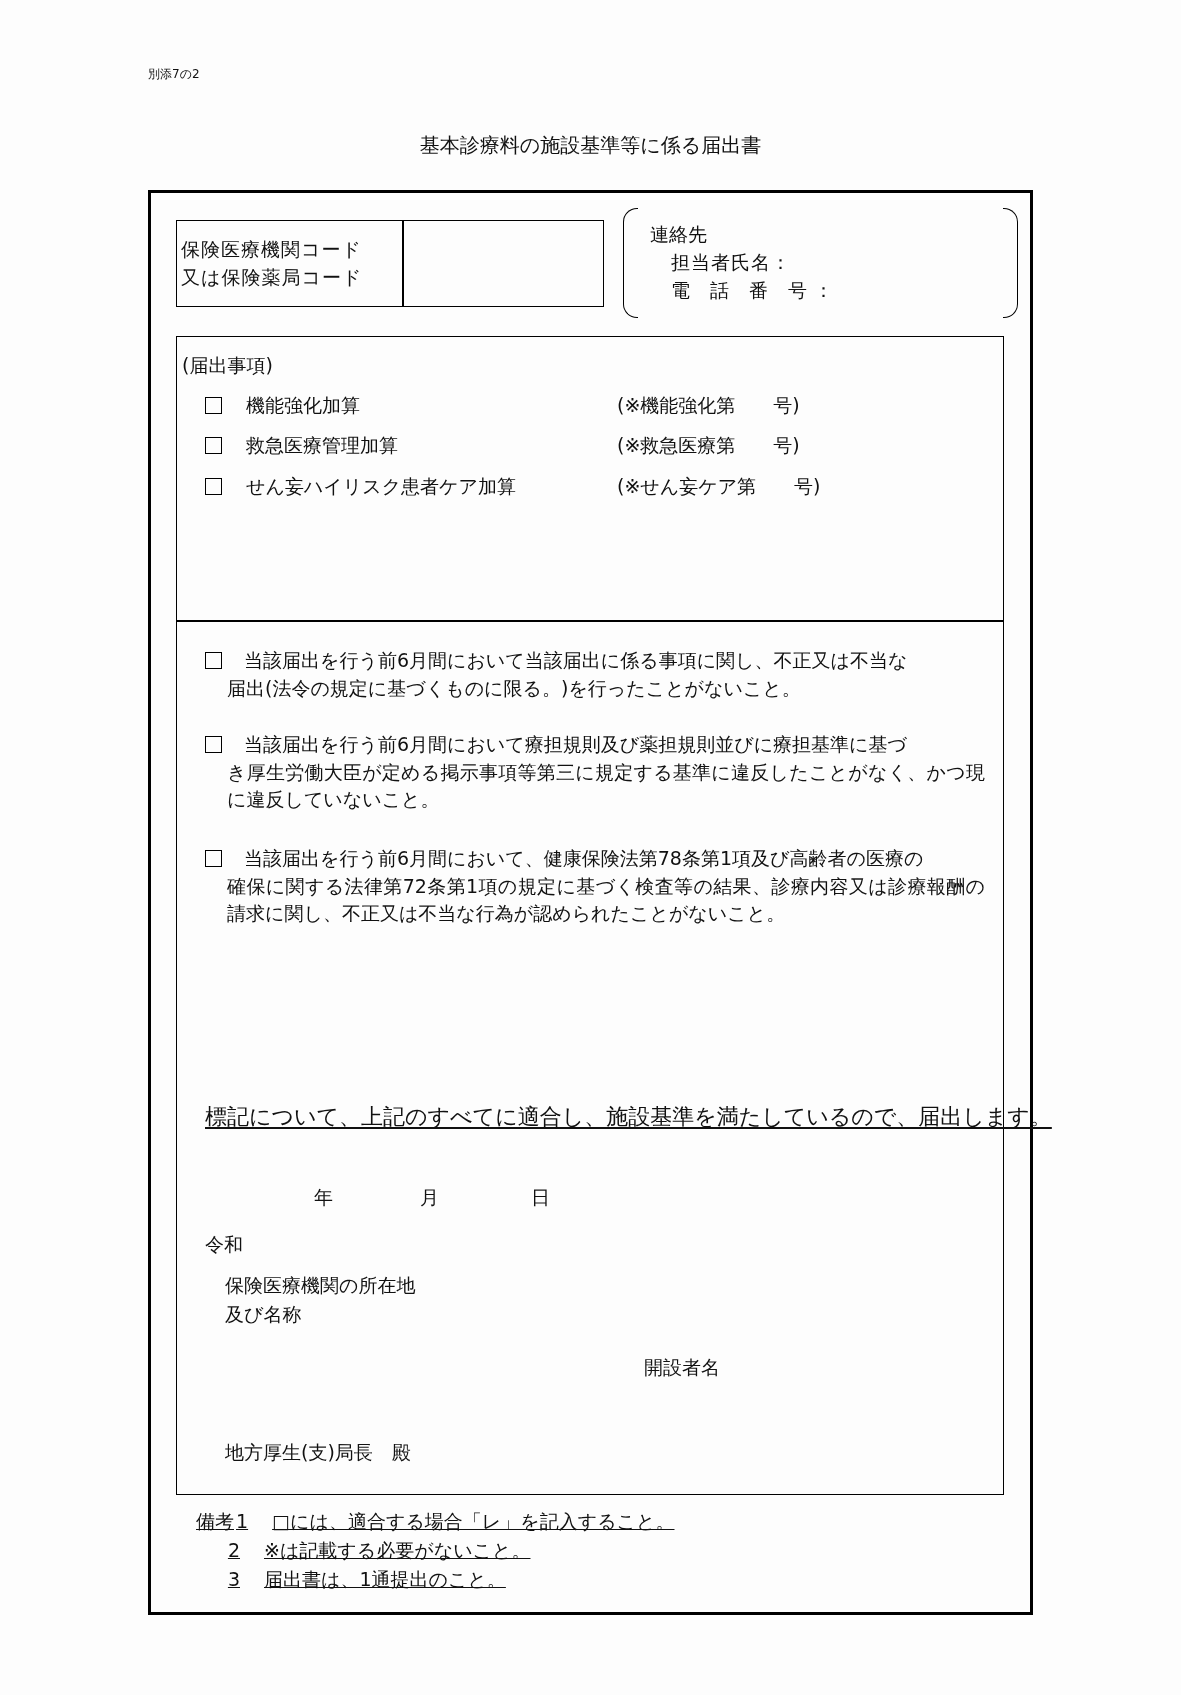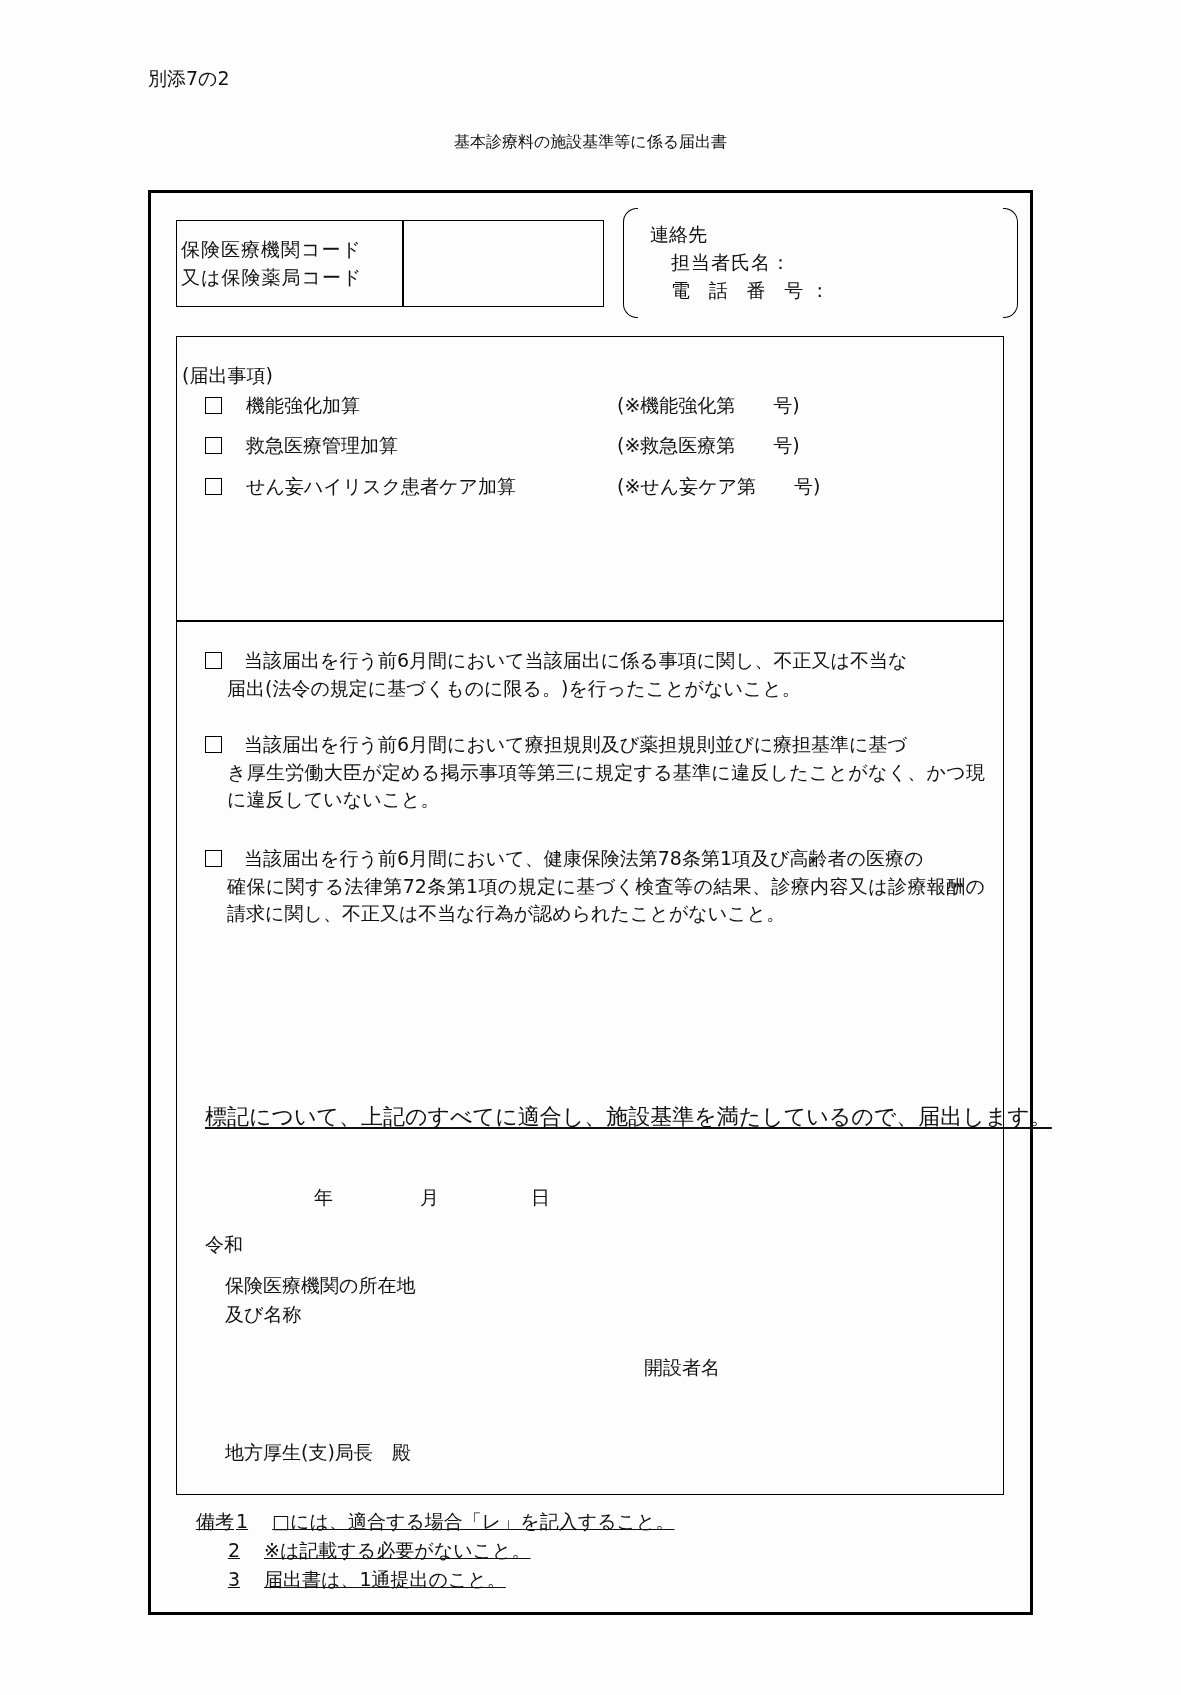--- a/index.html
+++ b/index.html
@@ -1,35 +1,35 @@
 <!DOCTYPE html>
 <html><head>
 <meta charset="utf-8">
 <style>
   html, body { margin:0; padding:0; background:#fdfdfd; }
   body { width:1181px; height:1695px; position:relative; overflow:hidden;
          font-family: "DejaVu Sans", "Liberation Sans", sans-serif; color:#111; font-size:19px; }
   .abs { position:absolute; white-space:nowrap; }
-  .annex { left:148px; top:66px; font-size:19px; }
-  .title { left:0; width:1181px; top:132px; text-align:center; font-size:16px; }
+  .annex { left:148px; top:66px; font-size:12px; }
+  .title { left:0; width:1181px; top:132px; text-align:center; font-size:20px; }
   .outer { position:absolute; left:148px; top:190px; width:879px; height:1419px; border:3px solid #000; }
   .codebox { position:absolute; left:176px; top:220px; width:426px; height:85px; border:1.5px solid #000; }
   .codebox .label { position:absolute; left:4px; top:14px; line-height:28px; font-size:19px; letter-spacing:1px; }
   .codebox .divider { position:absolute; left:225px; top:0; width:1.5px; height:100%; background:#000; }
   .codebox .value { position:absolute; left:228px; top:0; right:0; bottom:0; }
-  .contact { position:absolute; left:623px; top:208px; width:395px; height:110px;font-family:Liberation Serif, serif; }
+  .contact { position:absolute; left:623px; top:208px; width:395px; height:110px; }
   .contact .bl, .contact .br { position:absolute; top:0; width:14px; height:108px; border:1.5px solid #000; }
   .contact .bl { left:0; border-right:none; border-radius:14px 0 0 14px; }
   .contact .br { right:0; border-left:none; border-radius:0 14px 14px 0; }
   .contact .t1 { left:27px; top:14px; }
   .contact .t2 { left:48px; top:42px; letter-spacing:1px; }
   .contact .t3 { left:48px; top:70px; letter-spacing:7px; }
   .inner { position:absolute; left:176px; top:336px; width:826px; height:1157px; border:1.5px solid #000; }
   .inner .hdiv { position:absolute; left:0; top:283px; width:100%; height:1.5px; background:#000; }
-  .sect-label { left:5px; top:16px;margin-top:10px; }
+  .sect-label { left:5px; top:16px; }
   .cb { display:inline-block; width:15px; height:15px; border:1.5px solid #000; vertical-align:middle; margin-top:-3px; }
   .item { left:28px; }
   .item .cb { margin-right:24px; }
   .item-note { left:440px; }
   .decl { position:absolute; left:28px; width:780px; line-height:27.5px; font-size:19px; white-space:normal; text-align:justify; }
   .decl .first { white-space:nowrap; }
   .decl .cont { padding-left:22px; display:block; }
   .decl .cb { margin-right:22px; }
   .conclusion { left:28px; top:765px; text-decoration:underline; text-underline-offset:3px; font-size:22px; }
   .date { top:848px; }

